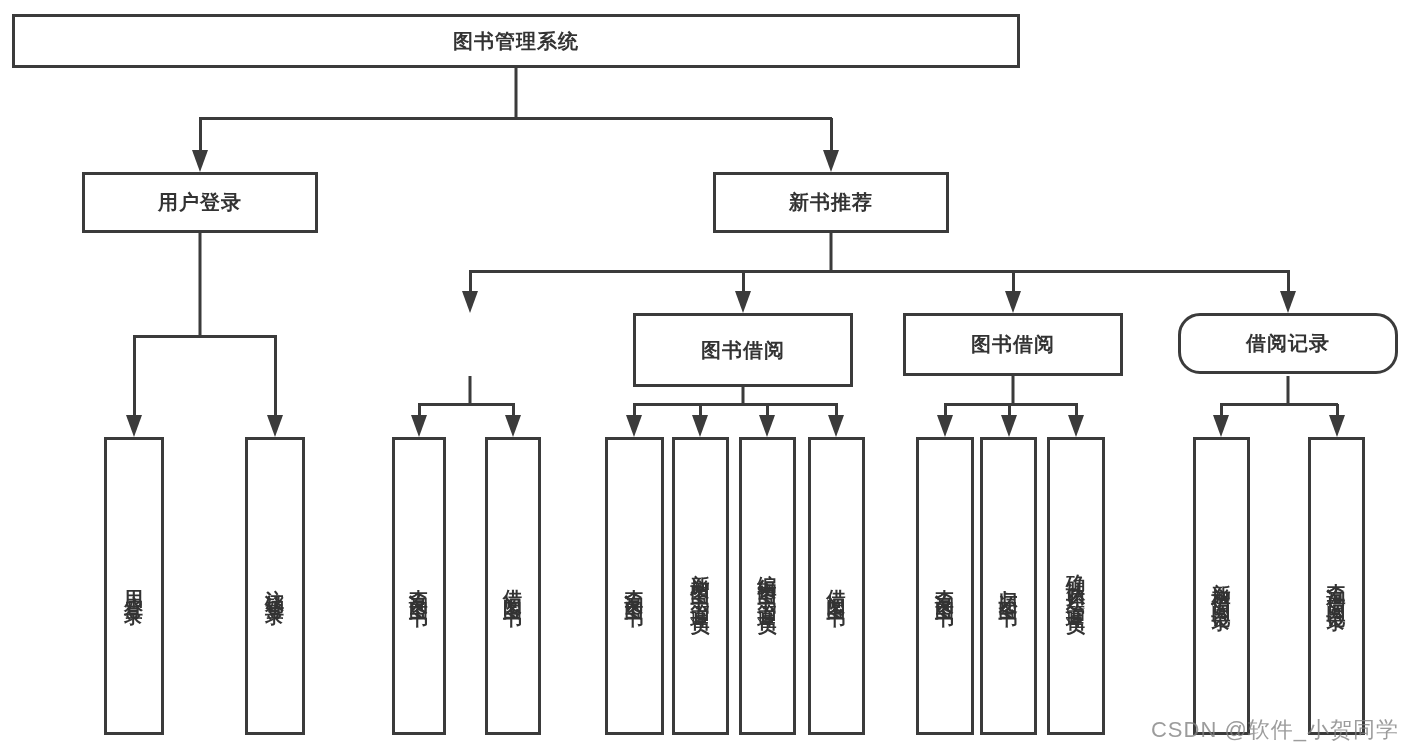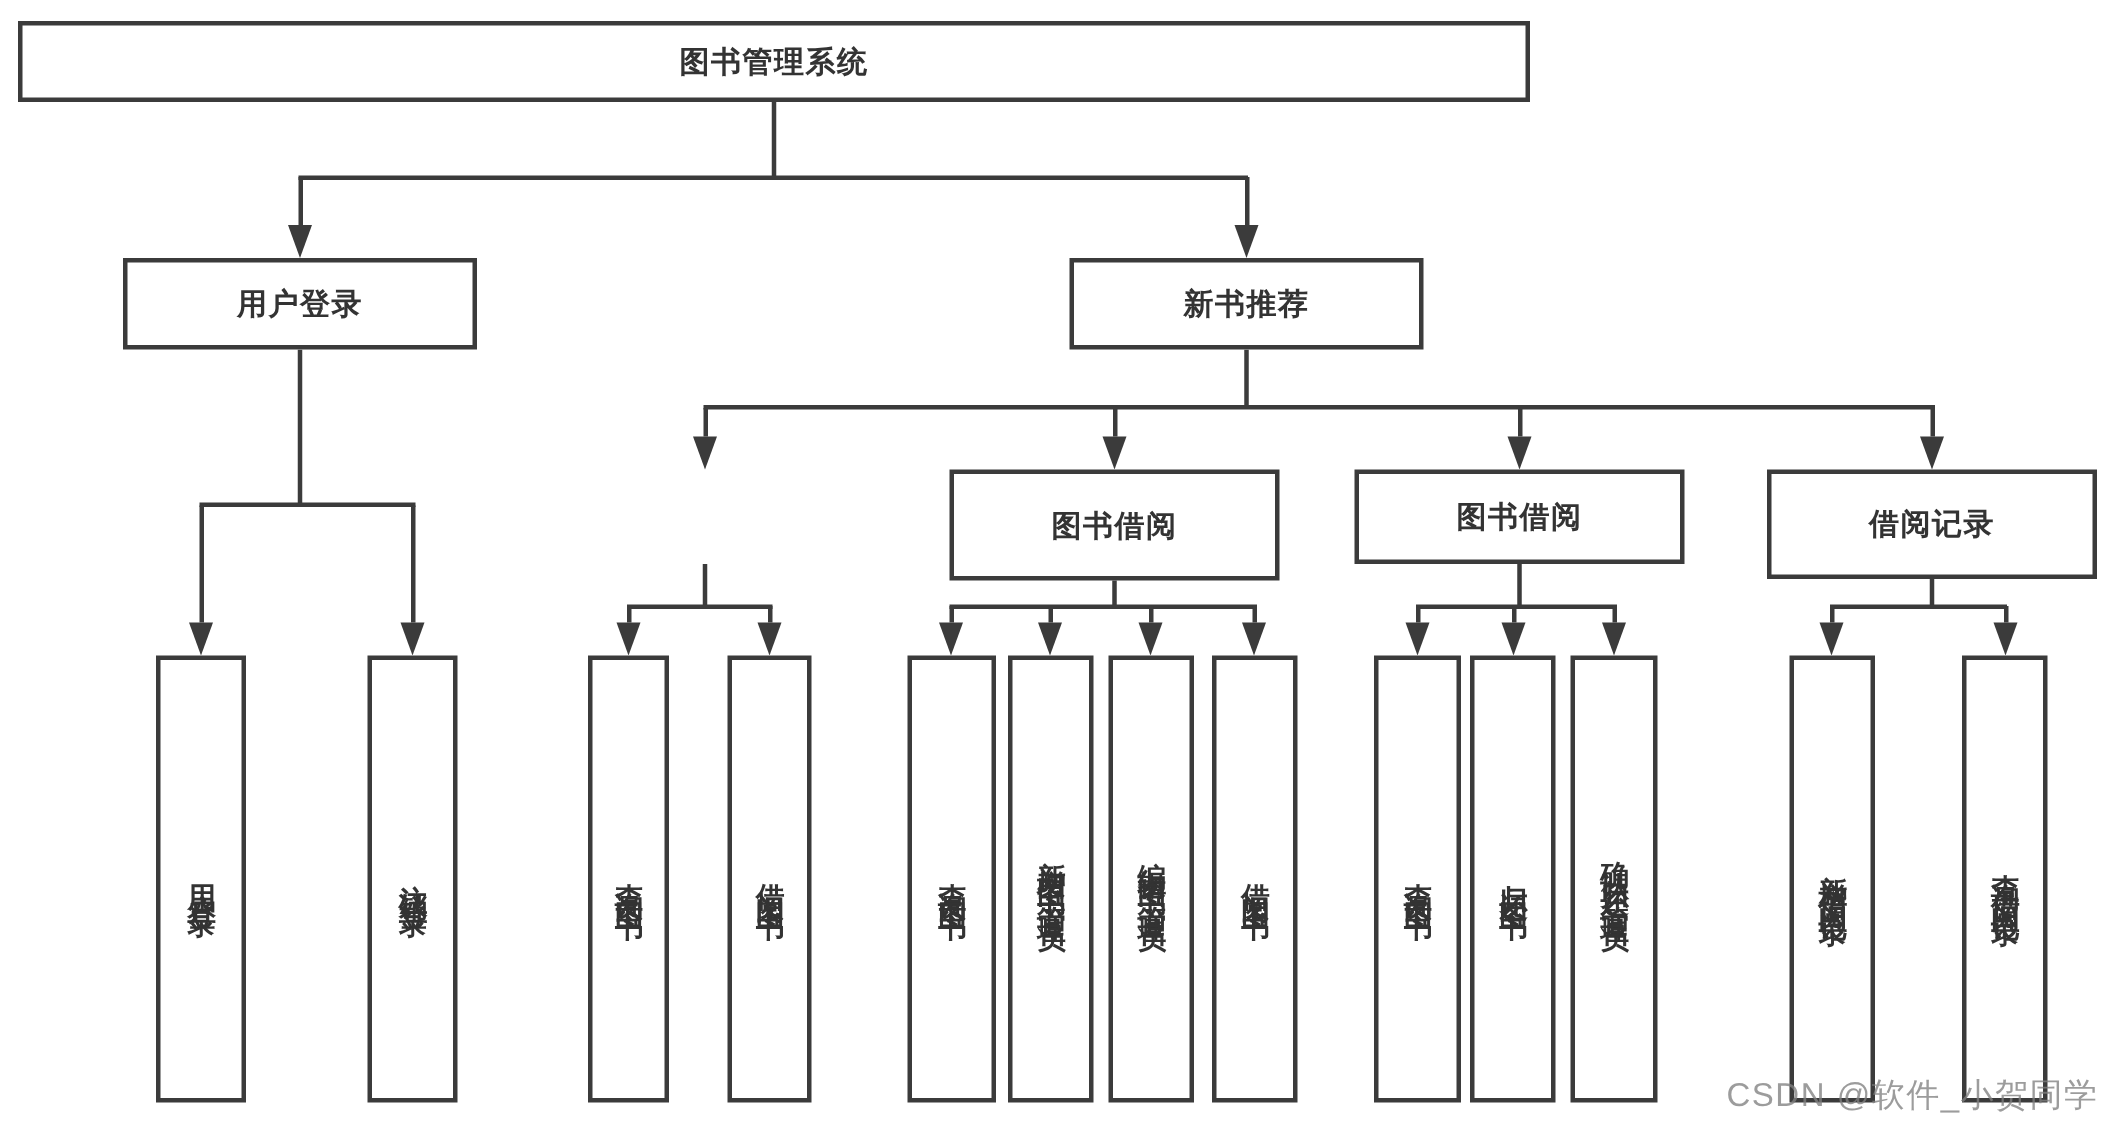--- a/index.html
+++ b/index.html
@@ -114,21 +114,21 @@
       <i class="stem"></i>
       <i class="head"></i>
     </div>
   <div class="drop" style="left:1288px;top:272px;height:41px;">
       <i class="stem"></i>
       <i class="head"></i>
     </div>
 
   <div class="box" style="left:633px;top:313px;width:220px;height:74px;">图书借阅</div>
   <div class="box" style="left:903px;top:313px;width:220px;height:63px;">图书借阅</div>
-  <div class="box" style="left:1178px;top:313px;width:220px;height:73px;">借阅记录</div>
+  <div class="box" style="left:1178px;top:313px;width:220px;height:61px;border-radius:22px;">借阅记录</div>
 
   <div class="vline" style="left:470px;top:376px;height:29px;"></div>
   <div class="hline" style="left:418px;top:403px;width:97px;"></div>
   <div class="drop" style="left:419px;top:404px;height:33px;">
       <i class="stem"></i>
       <i class="head"></i>
     </div>
   <div class="drop" style="left:513px;top:404px;height:33px;">
       <i class="stem"></i>
       <i class="head"></i>

